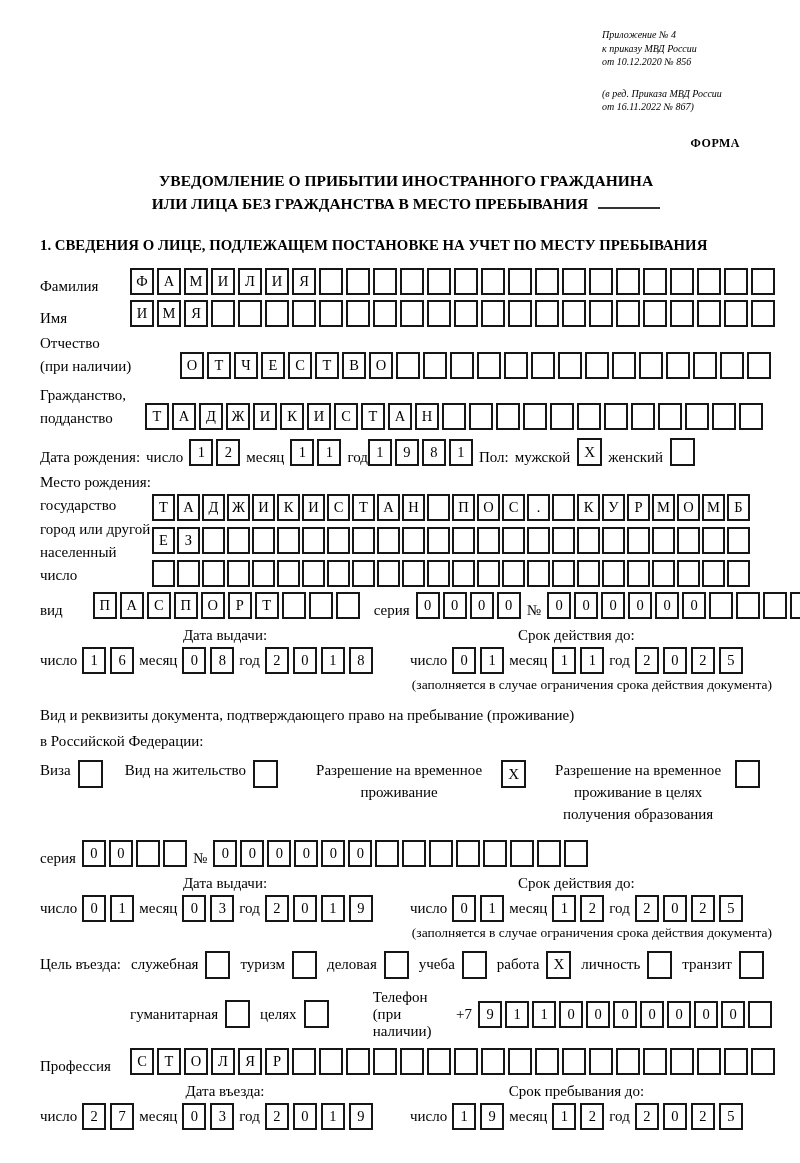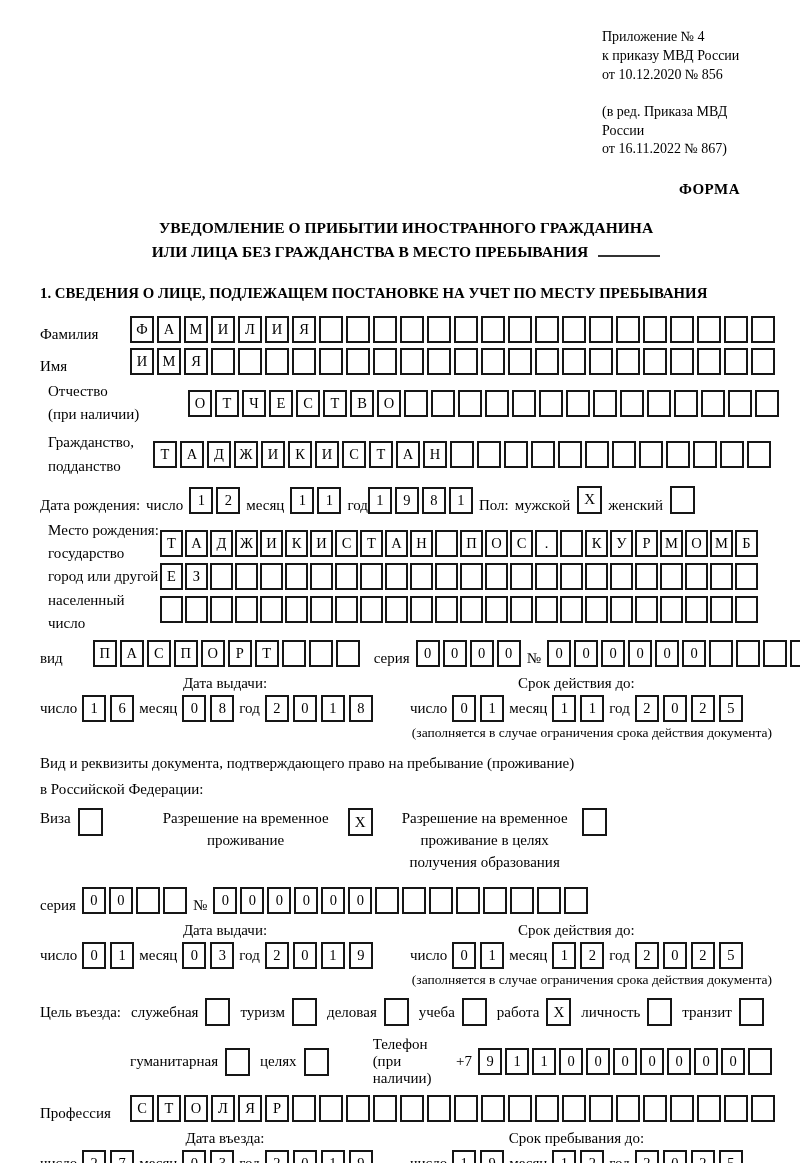--- a/index.html
+++ b/index.html
@@ -1,25 +1,25 @@
 <!DOCTYPE html>
 <html><head>
 <meta charset="utf-8">
 <style>
   html,body{margin:0;padding:0;background:#fff;color:#000;}
   body{width:800px;font-family:"Liberation Serif","DejaVu Serif",serif;font-size:15px;}
   .page{width:800px;min-height:1163px;box-sizing:border-box;padding:28px 28px 30px 40px;}
-  .hdr-block{width:170px;margin-left:auto;font-size:14px;line-height:1.35;}
+  .hdr-block{width:170px;margin-left:auto;font-size:10px;line-height:1.35;font-style:italic;}
   .hdr-block .ed{margin-top:18px;}
-  .forma{font-weight:bold;text-align:right;padding-right:32px;margin-top:22px;font-size:15px;letter-spacing:.5px;}
+  .forma{font-weight:bold;text-align:right;padding-right:32px;margin-top:22px;font-size:12px;letter-spacing:.5px;}
   .title{font-weight:bold;text-align:center;font-size:15.5px;line-height:1.5;margin-top:18px;}
   .blank-line{display:inline-block;width:62px;border-bottom:2px solid #333;height:14px;margin-left:10px;vertical-align:baseline;}
   .sec-title{font-weight:bold;font-size:14.8px;margin-top:22px;margin-bottom:14px;}
   .row{display:flex;align-items:flex-end;margin:5px 0;}
-  .rowtop{display:flex;align-items:center;margin:5px 8px;}
+  .rowtop{display:flex;align-items:flex-end;margin:5px 0;}
   .lbl{flex:none;}
   .lbl2{line-height:1.55;}
   .cells{display:flex;gap:3px;flex:none;}
   .cells.tight{gap:2px;}
   .cell{width:20px;height:23px;border:2px solid #161616;display:flex;align-items:center;justify-content:center;font-size:14.5px;flex:none;background:#fff;}
   .tight .cell{width:19px;}
   .cb{width:21px;height:24px;border:2px solid #161616;display:inline-flex;align-items:center;justify-content:center;font-size:15px;flex:none;margin-left:7px;background:#fff;}
   .w90{width:90px;flex:none;}
   .w140{width:140px;flex:none;}
   .w105{width:105px;flex:none;}
@@ -401,20 +401,24 @@
   <div class="intro">
     <div>Вид и реквизиты документа, подтверждающего право на пребывание (проживание)</div>
     <div>в Российской Федерации:</div>
   </div>
   <div class="opt-row">
     <span class="opt">
       <span class="txt">Виза</span>
       <span class="cb"></span>
     </span>
     <span style="width:22px;flex:none;"></span>
+    <span class="opt">
+      <span class="txt">Вид на жительство</span>
+      <span class="cb"></span>
+    </span>
     <span style="width:26px;flex:none;"></span>
     <span class="opt">
       <span class="txt" style="max-width:190px;">Разрешение на временное проживание</span>
       <span class="cb">X</span>
     </span>
     <span style="width:22px;flex:none;"></span>
     <span class="opt">
       <span class="txt" style="max-width:180px;">Разрешение на временное проживание в целях получения образования</span>
       <span class="cb"></span>
     </span>

